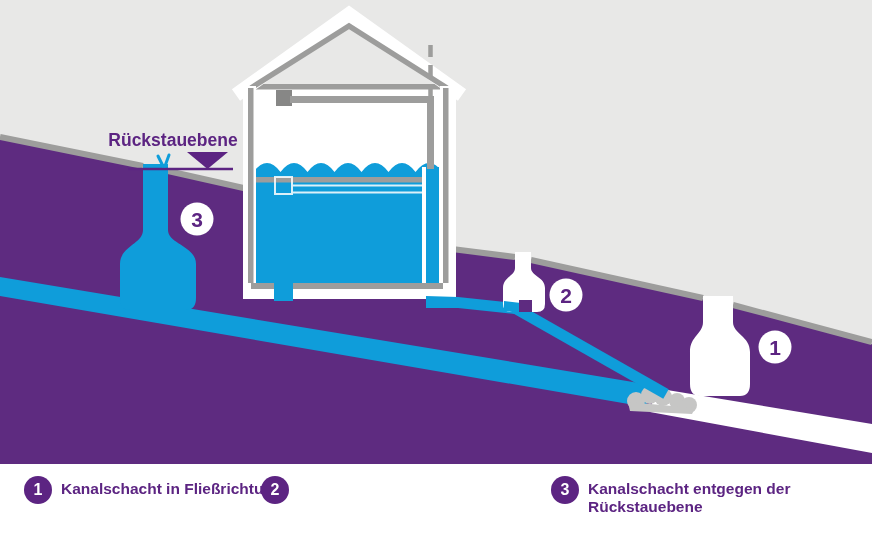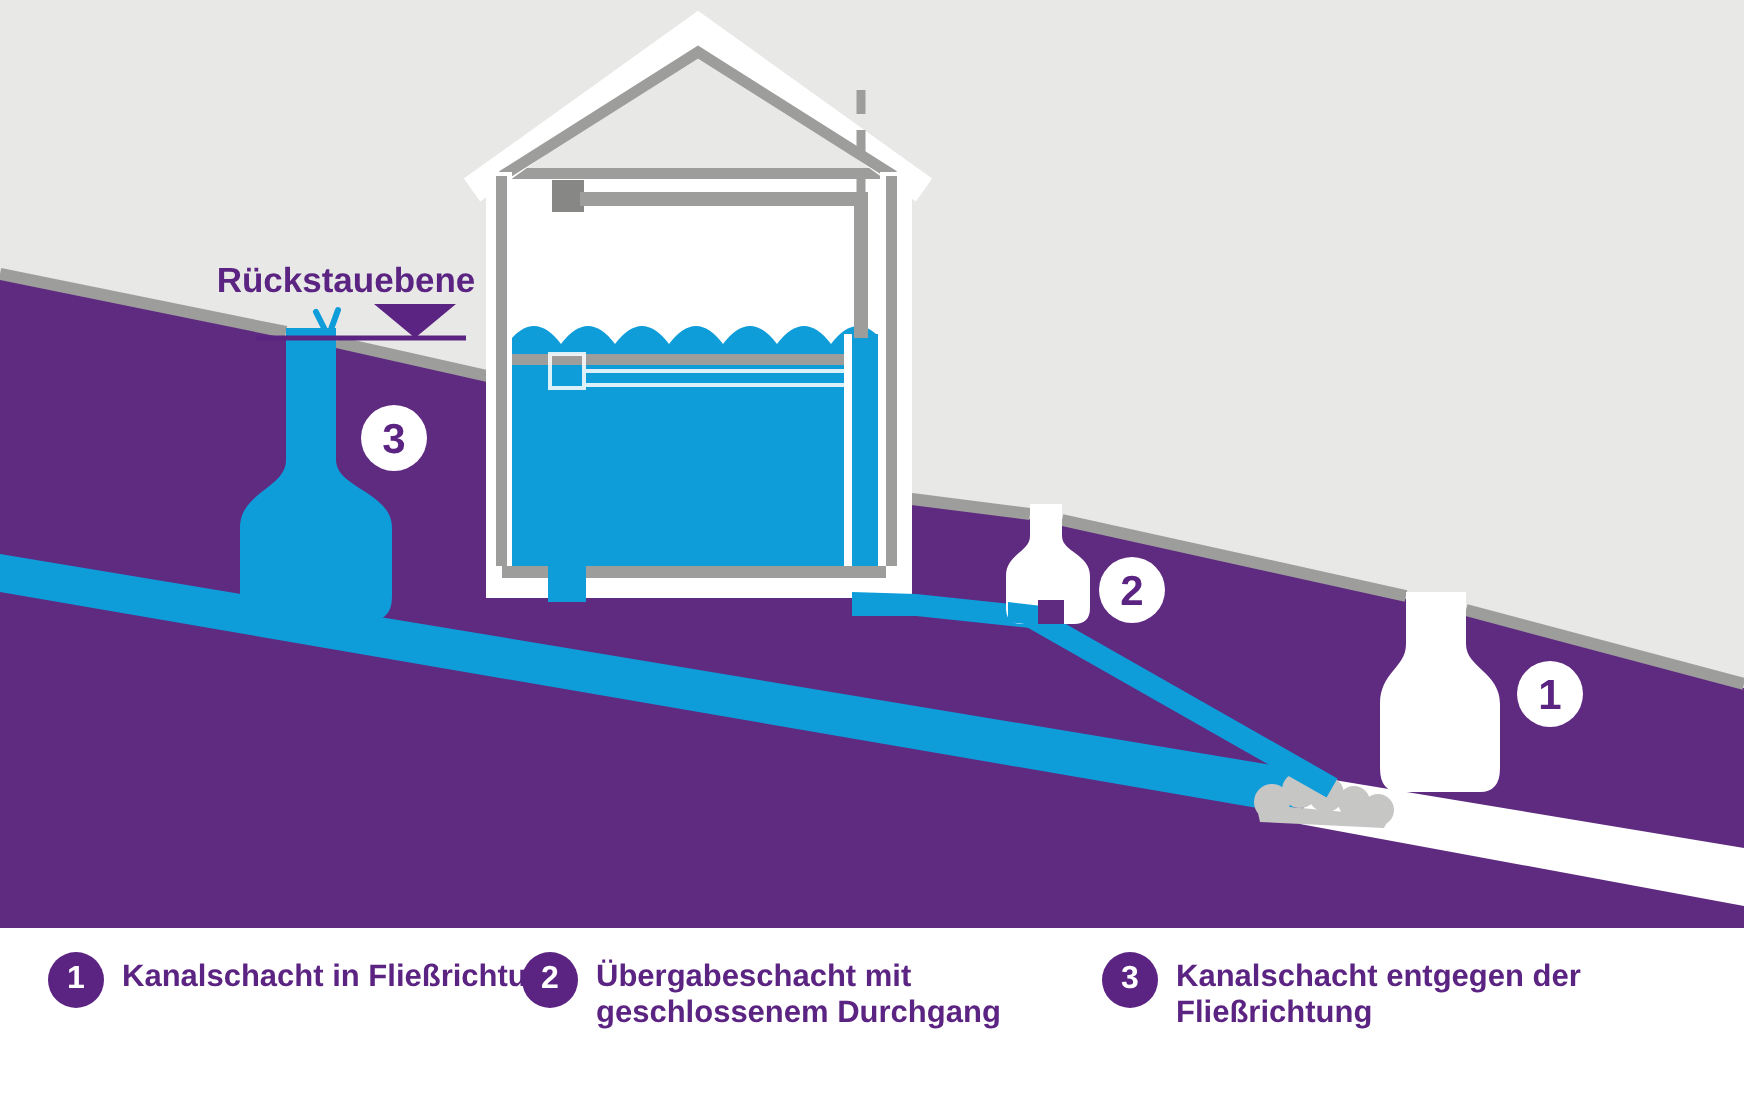--- a/index.html
+++ b/index.html
@@ -136,21 +136,20 @@
     </g>
   </svg>
 
   <div class="legend">
     <div class="legend-item" id="legend-item-1">
       <div class="legend-badge">1</div>
       <div class="legend-label">Kanalschacht in Fließrichtung</div>
     </div>
     <div class="legend-item" id="legend-item-2">
       <div class="legend-badge">2</div>
-      <div class="legend-label">Übergabeschacht mit geschlossenem Durchgang</div>
     </div>
     <div class="legend-item" id="legend-item-3">
       <div class="legend-badge">3</div>
-      <div class="legend-label">Kanalschacht entgegen der Fließrichtung</div>
+      <div class="legend-label">Kanalschacht entgegen der Rückstauebene</div>
     </div>
   </div>
 
 </div>
 
 </body></html>

